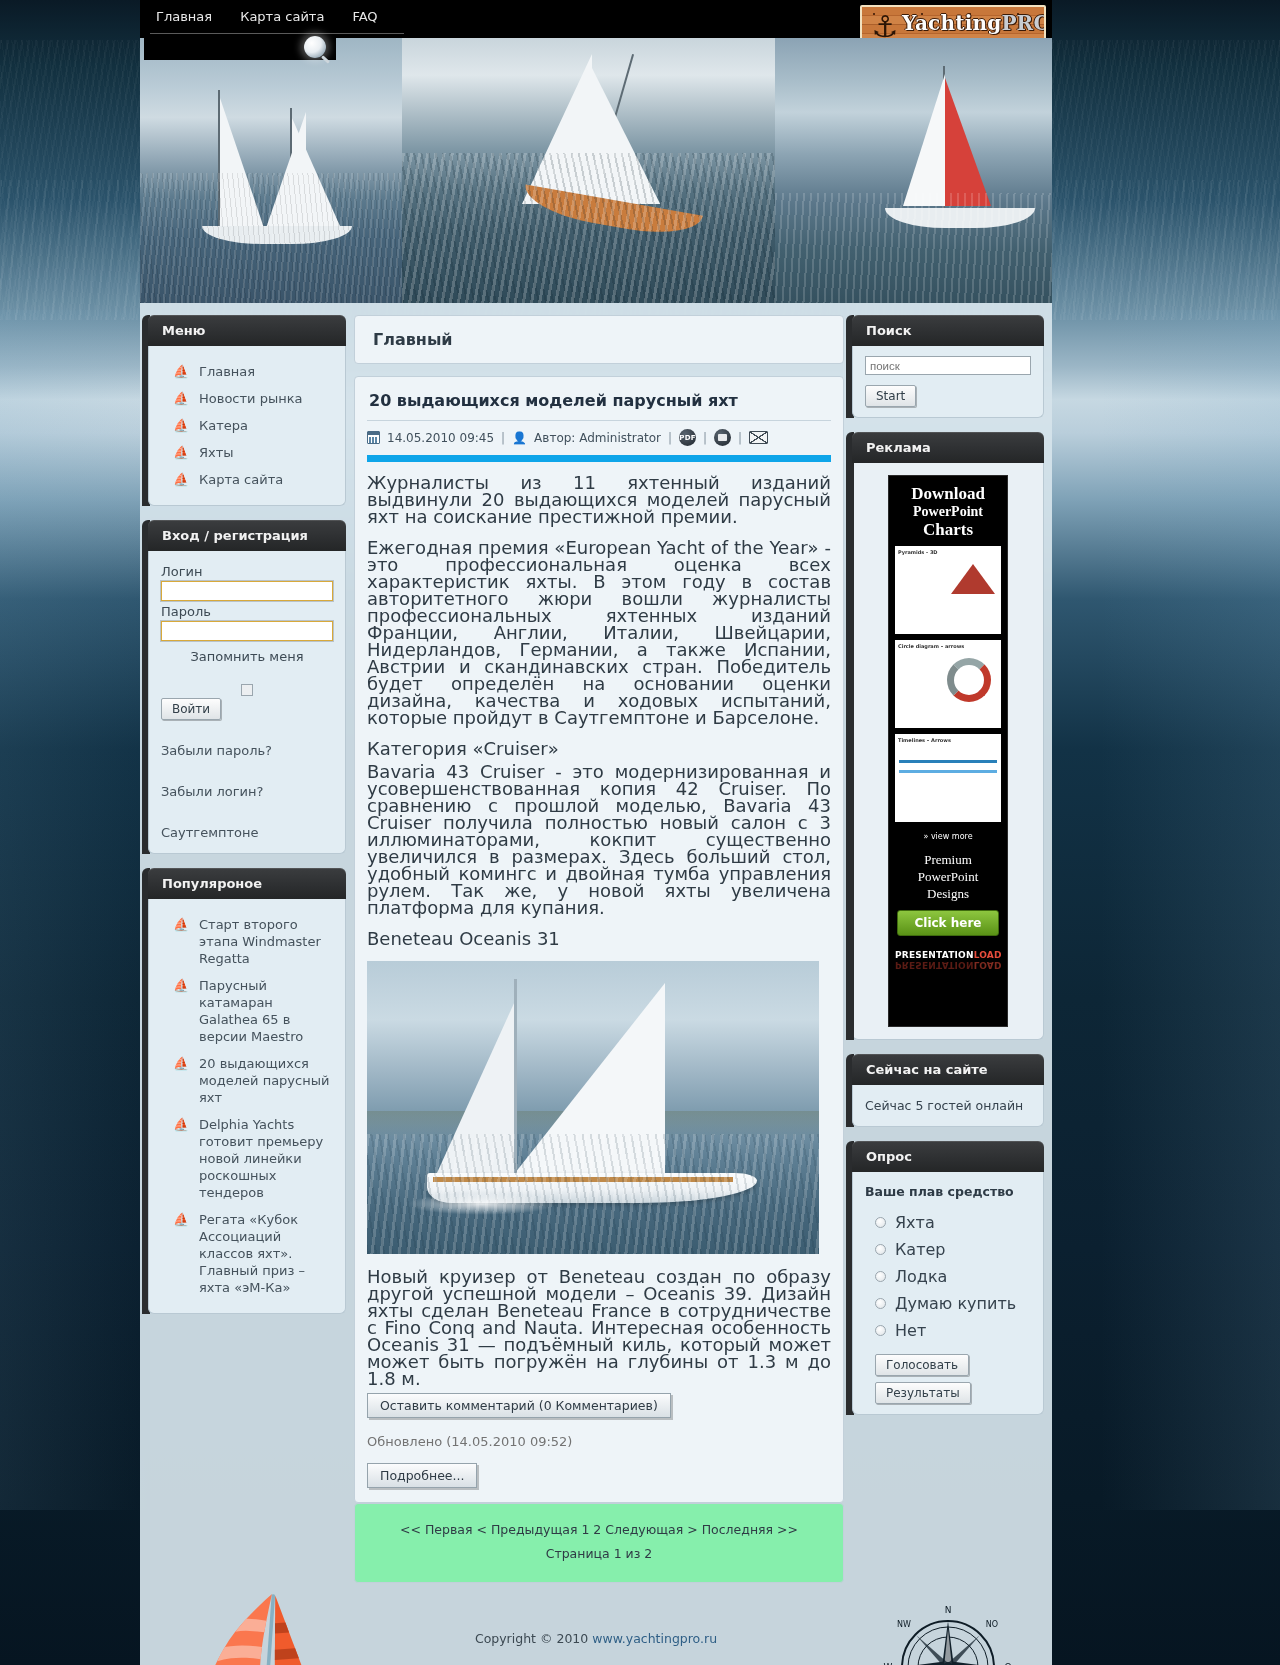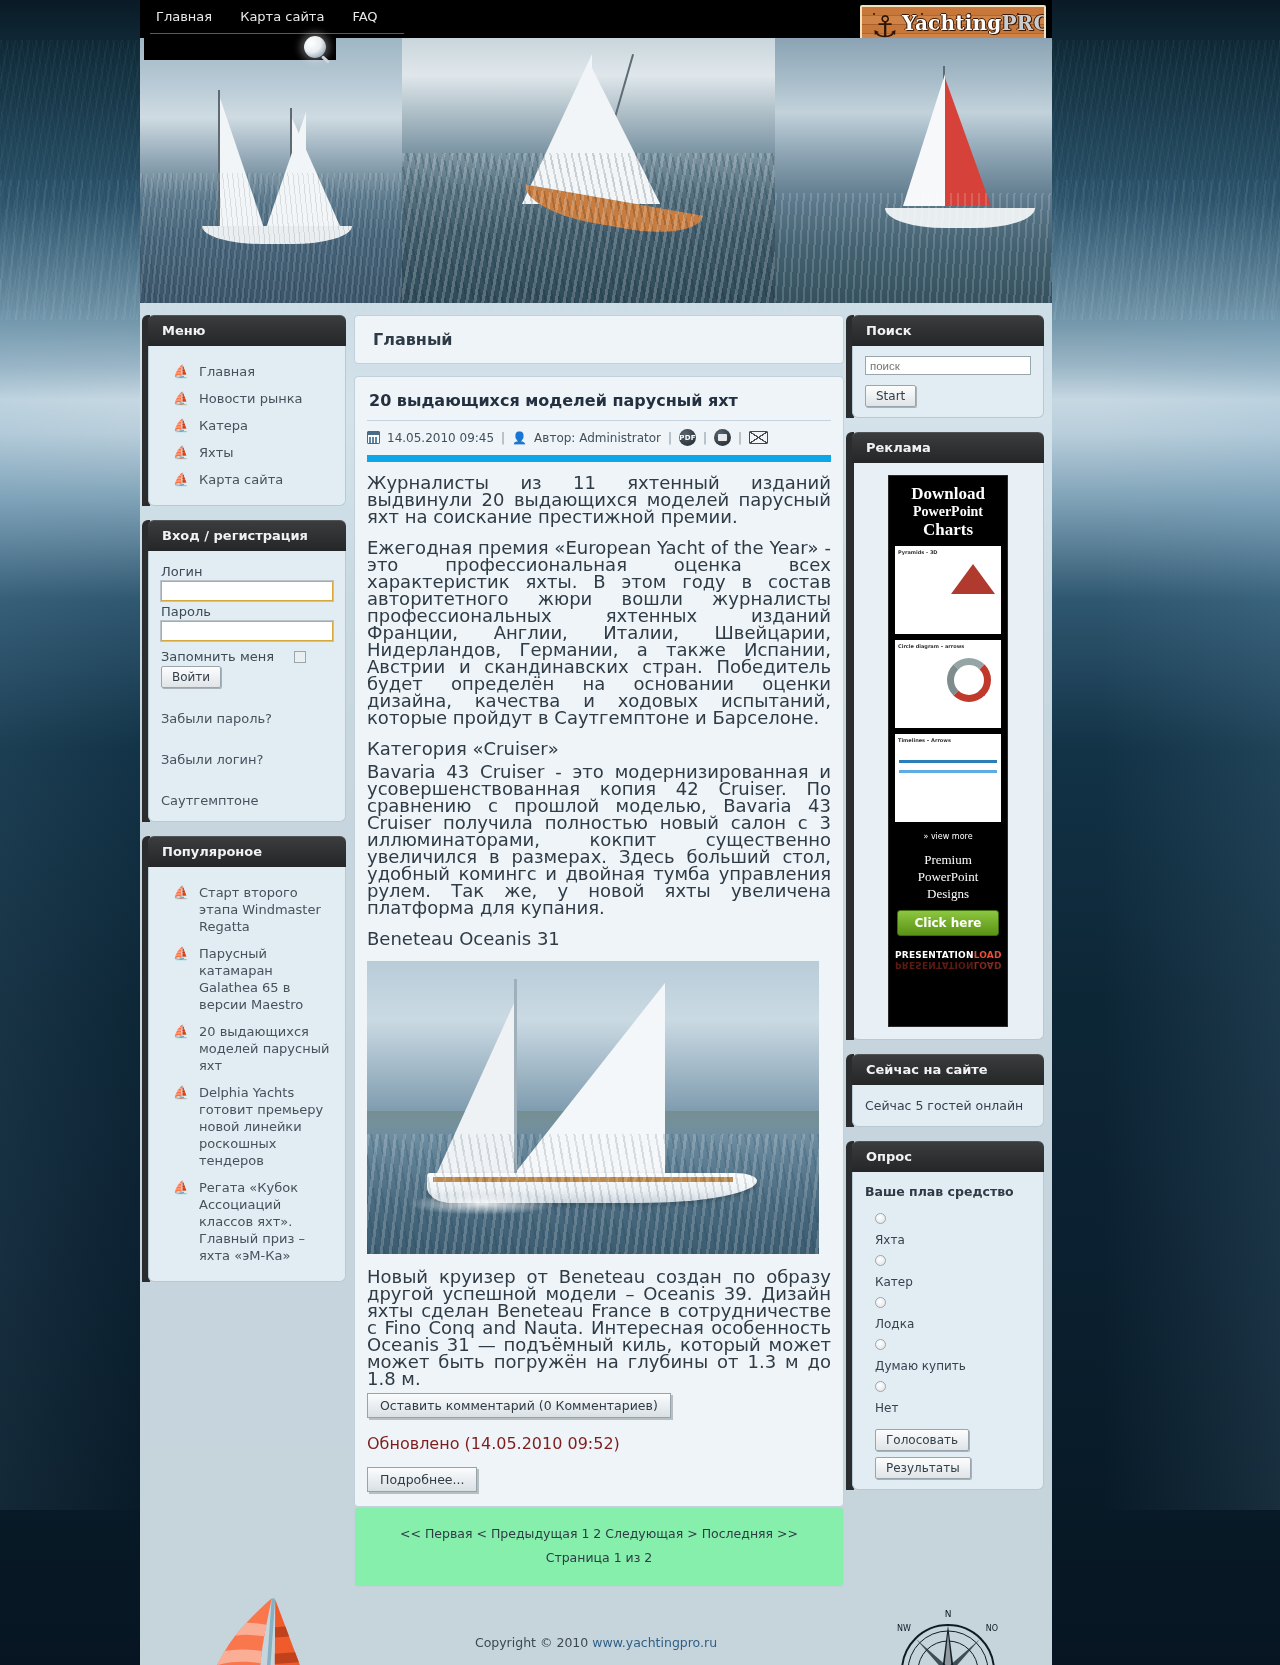--- a/index.html
+++ b/index.html
@@ -243,21 +243,21 @@
   }
 
   
   .lbl { color:#3d4a54; font-size:13px; margin:3px 0 2px; }
   .txt {
     width:100%; height:20px;
     border:1px solid #d8a93a; background:#fff;
     outline:1px solid #b9c3c9; outline-offset:0;
     font-size:12px; padding:1px 4px;
   }
-  .remember { display:flex; align-items:center; gap:20px; margin:8px 0 2px; color:#3d4a54; }
+  .remember { display:flex; align-items:center; gap:20px; margin:8px 0 2px; color:#3d4a54;flex-direction:column; }
   .cbx { width:12px; height:12px; border:1px solid #9aa6ae; background:#eceff1; display:inline-block; }
   .btn {
     font-family:"DejaVu Sans", sans-serif;
     font-size:12px; color:#33404a;
     background:linear-gradient(to bottom,#fdfdfd,#dfe4e7);
     border:1px solid #9aa6ae;
     border-radius:2px;
     padding:3px 10px; cursor:pointer;
     box-shadow:1px 1px 0 rgba(0,0,0,.25);
   }
@@ -387,21 +387,21 @@
   }
 
   .btn-wide {
     font-family:"DejaVu Sans", sans-serif;
     font-size:12.5px; color:#2f3b45;
     background:linear-gradient(to bottom,#fbfcfd,#d9e0e5);
     border:1px solid #95a3ac;
     padding:4px 12px; cursor:pointer;
     box-shadow:2px 2px 0 rgba(0,0,0,.22);
   }
-  .updated { color:#7f1d1d; font-size:16px; margin:16px 0 14px; }
+  .updated { color:#737373; font-size:13px; margin:16px 0 14px; }
 
   .pager {
     background:#86efac; border:1px solid #c2d0da; border-radius:4px;
     padding:14px 10px 16px; text-align:center;
     color:#2f3b45; font-size:12.5px; line-height:24px;
   }
   .pager a { color:#2f3b45; text-decoration:none; }
 
   
   .srch-input {
@@ -461,21 +461,21 @@
     padding:14px 6px 0; letter-spacing:.2px;
   }
   .ad .pl i { color:#e74c3c; font-style:normal; }
   .ad .pl-m {
     color:#5a1b14; font-size:9px; font-weight:bold; text-align:left;
     padding:0 6px; transform:scaleY(-1); letter-spacing:.2px;
   }
   .ad .pl-m i { color:#7d2a1f; font-style:normal; }
 
   .poll-q { font-weight:bold; color:#2e3b46; font-size:12.5px; margin:2px 0 10px; }
-  .poll-opt { display:flex; gap:9px; padding:4px 0 4px 10px; color:#36434e; font-size:12px;flex-direction:column; }
+  .poll-opt { display:flex; align-items:center; gap:9px; padding:4px 0 4px 10px; color:#36434e; font-size:16px; }
   .radio {
     width:11px; height:11px; border-radius:50%;
     border:1px solid #9aa6ae; background:radial-gradient(circle at 40% 35%, #fff, #dde3e7);
     flex:0 0 11px;
   }
   .poll-btns { margin-top:10px; display:flex; flex-direction:column; gap:6px; align-items:flex-start; padding-left:10px; }
   .online-txt { color:#36434e; font-size:12.5px; padding:3px 0; }
 
   
   .footer {

